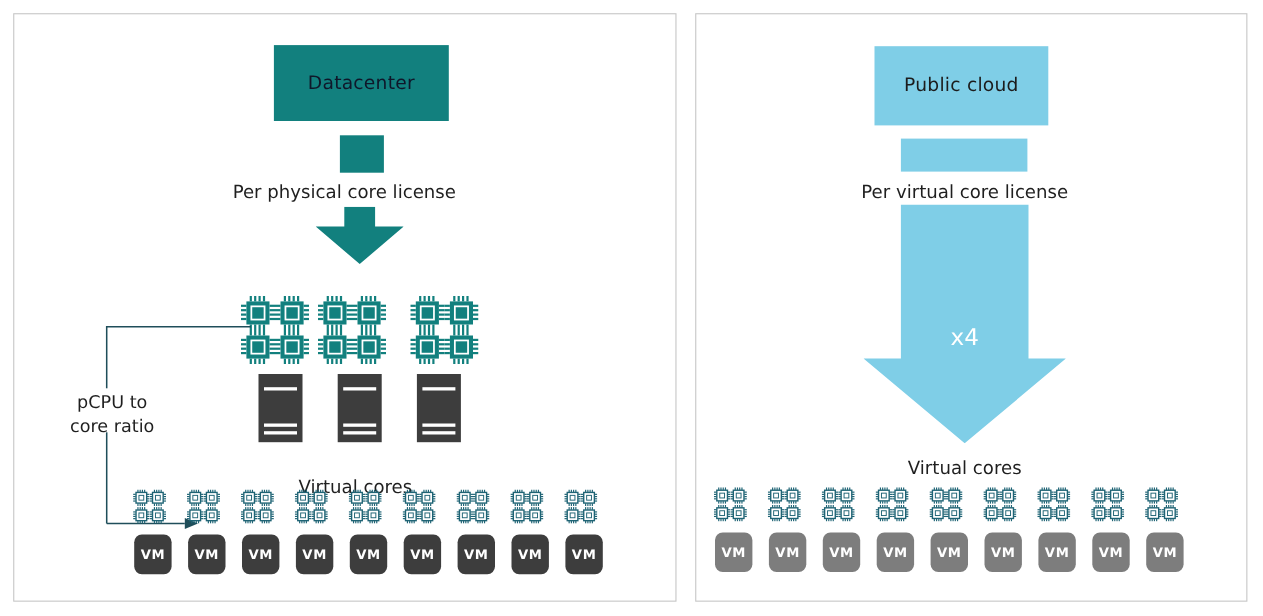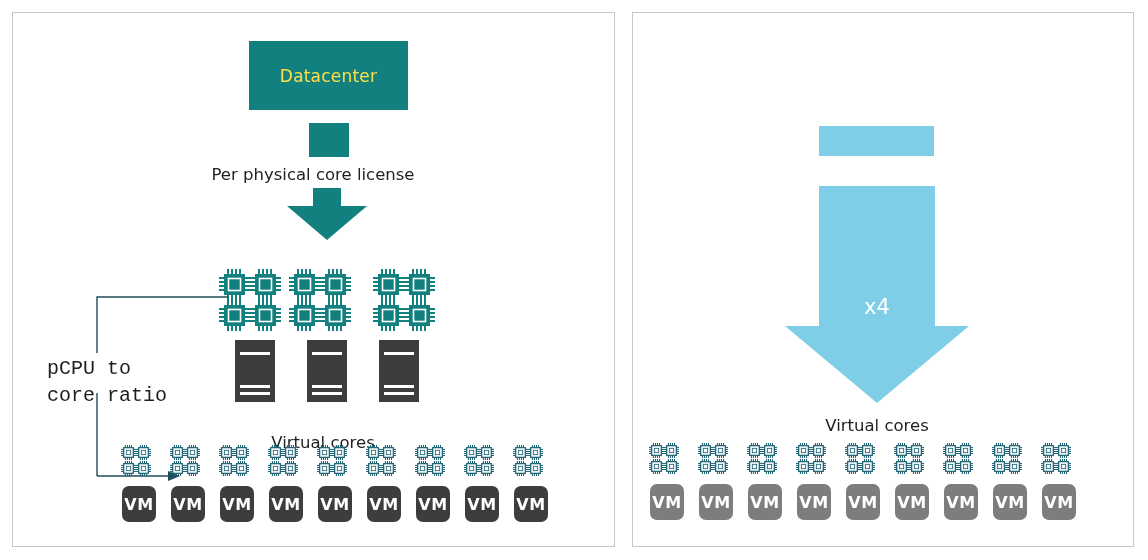--- a/index.html
+++ b/index.html
@@ -8,48 +8,48 @@
 
   .panel{position:absolute;border:1px solid #c6c6c6;background:#fff;box-sizing:border-box;}
   #panel-left{left:12px;top:12px;width:603px;height:535px;}
   #panel-right{left:632px;top:12px;width:502px;height:535px;}
 
   .abs{position:absolute;}
 
   
   .topbox{position:absolute;display:flex;align-items:center;justify-content:center;
           font-size:17px;letter-spacing:.2px;}
-  .topbox.teal{background:#12807E;color:#fde047;}
+  .topbox.teal{background:#12807E;color:#0f172a;}
   .topbox.blue{background:#7FCEE7;color:#1c1c1c;}
 
   .shaft{position:absolute;}
   .shaft.teal{background:#12807E;}
   .shaft.blue{background:#7FCEE7;}
 
   .caption{position:absolute;font-size:16.5px;color:#1f1f1f;text-align:center;white-space:nowrap;}
 
   
   .arrow-teal{position:absolute;}
   .arrow-blue{position:absolute;}
   .chipgroup{position:absolute;}
 
   
   .server{position:absolute;background:#3d3d3d;}
   .server i{position:absolute;display:block;background:#ffffff;left:12%;width:76%;height:3px;}
 
   
   .vm{position:absolute;border-radius:7px;display:flex;align-items:center;justify-content:center;
-      color:#ffffff;font-weight:bold;font-size:16px;letter-spacing:.5px;}
+      color:#ffffff;font-weight:bold;font-size:12px;letter-spacing:.5px;}
   .vm.dark{background:#3d3d3d;}
   .vm.gray{background:#7d7d7d;}
 
   
   .bracket{position:absolute;}
-  .ratio-label{position:absolute;font-size:20px;color:#1f1f1f;
-     line-height:1.35;white-space:nowrap;font-family:Liberation Mono, monospace;}
+  .ratio-label{position:absolute;font-size:16px;color:#1f1f1f;text-align:center;
+     line-height:1.35;white-space:nowrap;}
 </style>
 </head>
 <body>
 
 <div class="panel" id="panel-left">
 
   <div class="topbox teal" style="left:236px;top:28px;width:159px;height:69px;">
     <span>Datacenter</span>
   </div>
 
@@ -1198,23 +1198,27 @@
       </div>
       <div class="vm dark" style="left:501px;top:473px;width:34px;height:36px;">
         <span>VM</span>
       </div>
     </div>
 
 </div>
 
 <div class="panel" id="panel-right">
 
+  <div class="topbox blue" style="left:162px;top:29px;width:158px;height:72px;">
+    <span>Public cloud</span>
+  </div>
 
   <div class="shaft blue" style="left:186px;top:113px;width:115px;height:30px;"></div>
 
+  <div class="caption" style="left:24px;top:152px;width:440px;">Per virtual core license</div>
 
   <svg class="arrow-blue" style="left:152px;top:173px;" width="184" height="217" viewBox="0 0 184 217">
     <polygon points="34,0 150,0 150,140 184,140 92,217 0,140 34,140" fill="#7FCEE7"></polygon>
     <text x="92" y="128" fill="#ffffff" font-size="21" font-family="DejaVu Sans, Liberation Sans, sans-serif" text-anchor="middle">x4</text>
   </svg>
 
   <div class="caption" style="left:84px;top:403px;width:320px;">Virtual cores</div>
 
   <div id="right-vm-row">
       <div class="abs" style="left:16px;top:430px;width:40px;">

